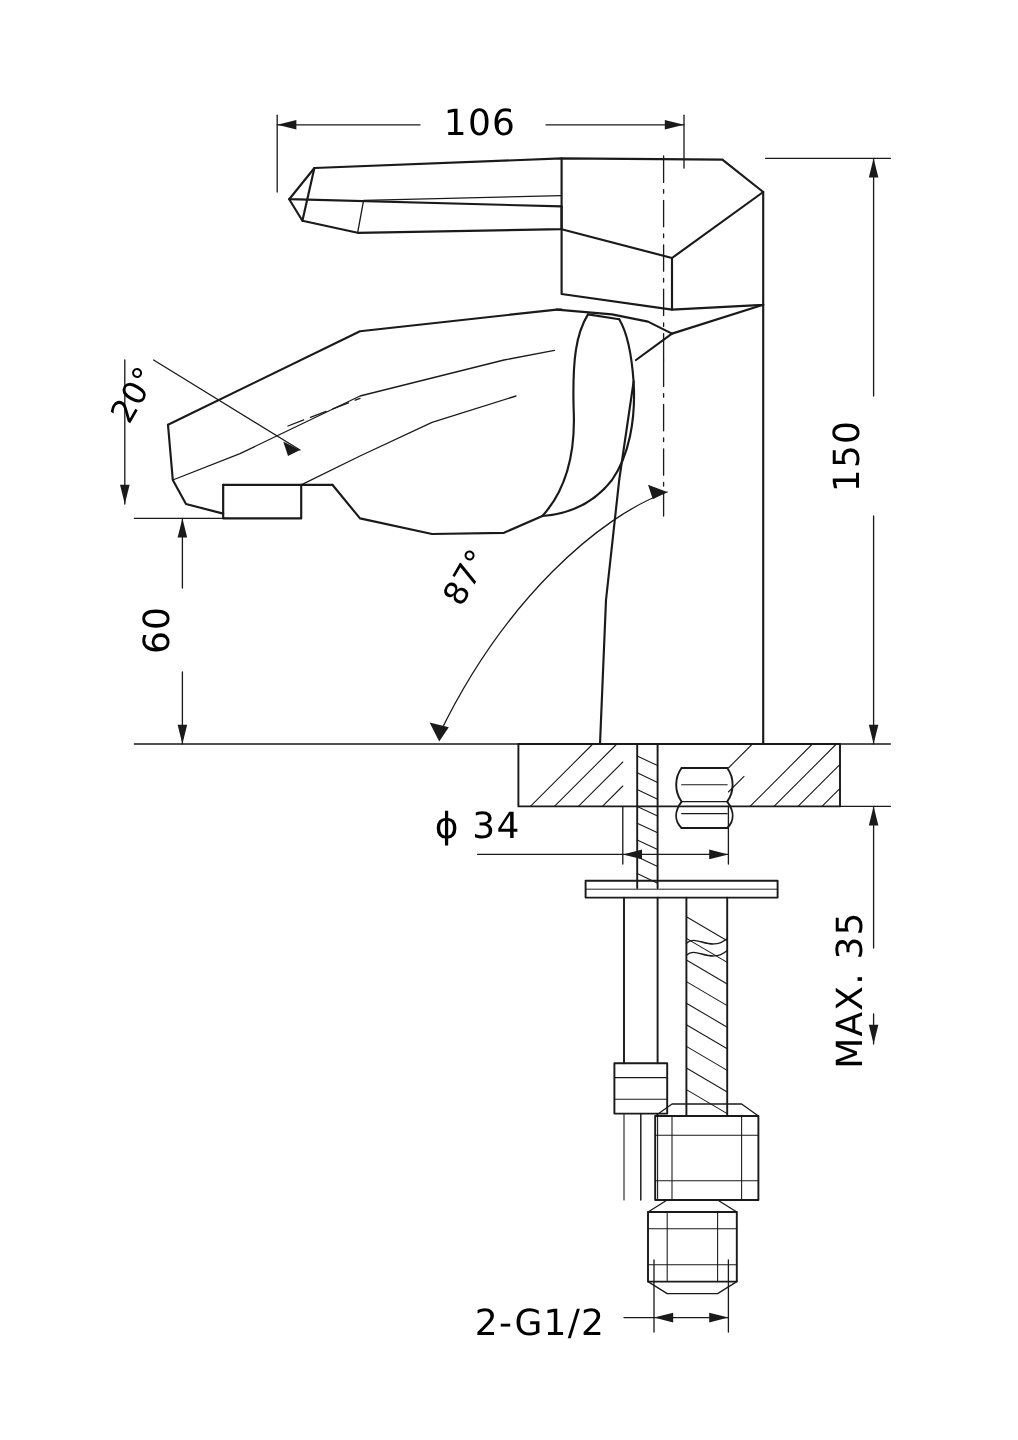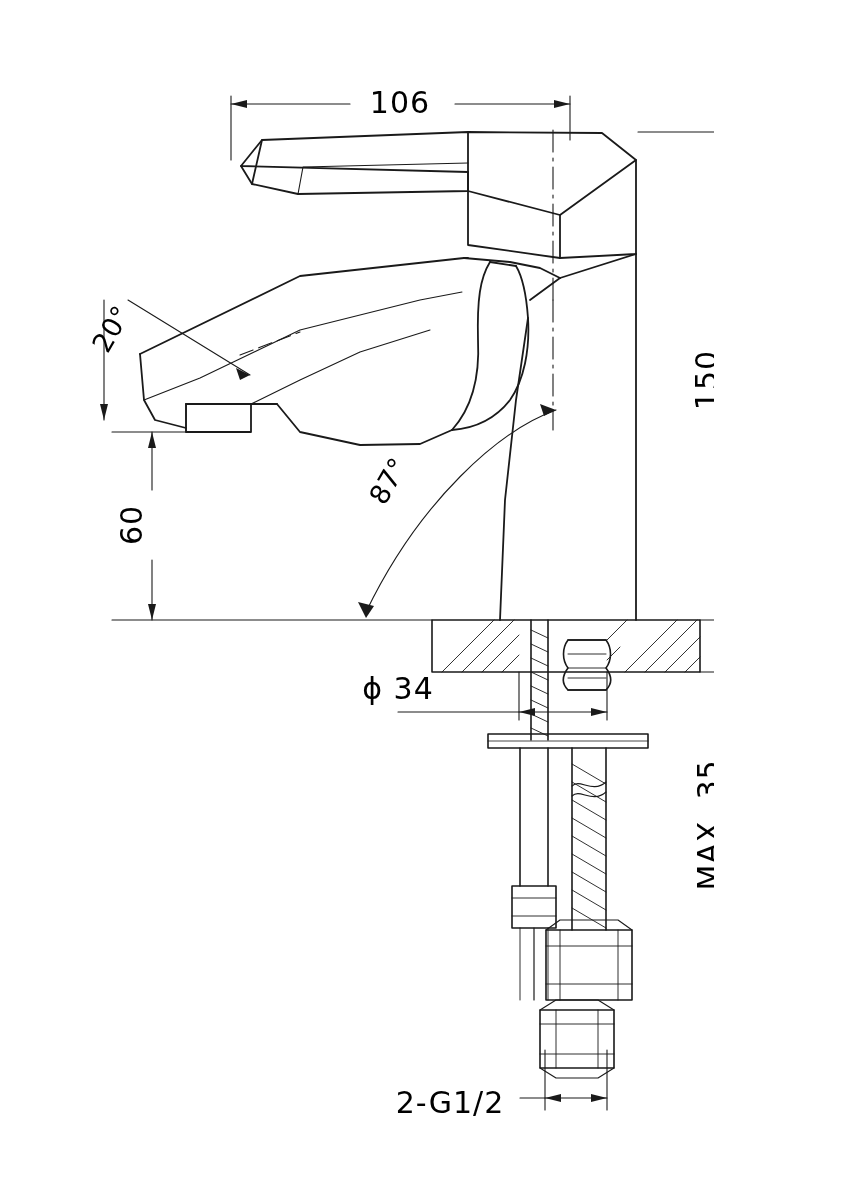--- a/index.html
+++ b/index.html
@@ -9,20 +9,21 @@
   }
   body {
     font-family: "DejaVu Sans", sans-serif;
   }
   #sheet {
     position: relative;
     width: 714px;
     height: 1200px;
     background: #ffffff;
     overflow: hidden;
+    padding-left: 38px;
   }
   #sheet svg {
     position: absolute;
     left: 0;
     top: 0;
   }
   .dimtext {
     font-family: "DejaVu Sans", sans-serif;
     font-size: 30px;
     fill: #000000;

